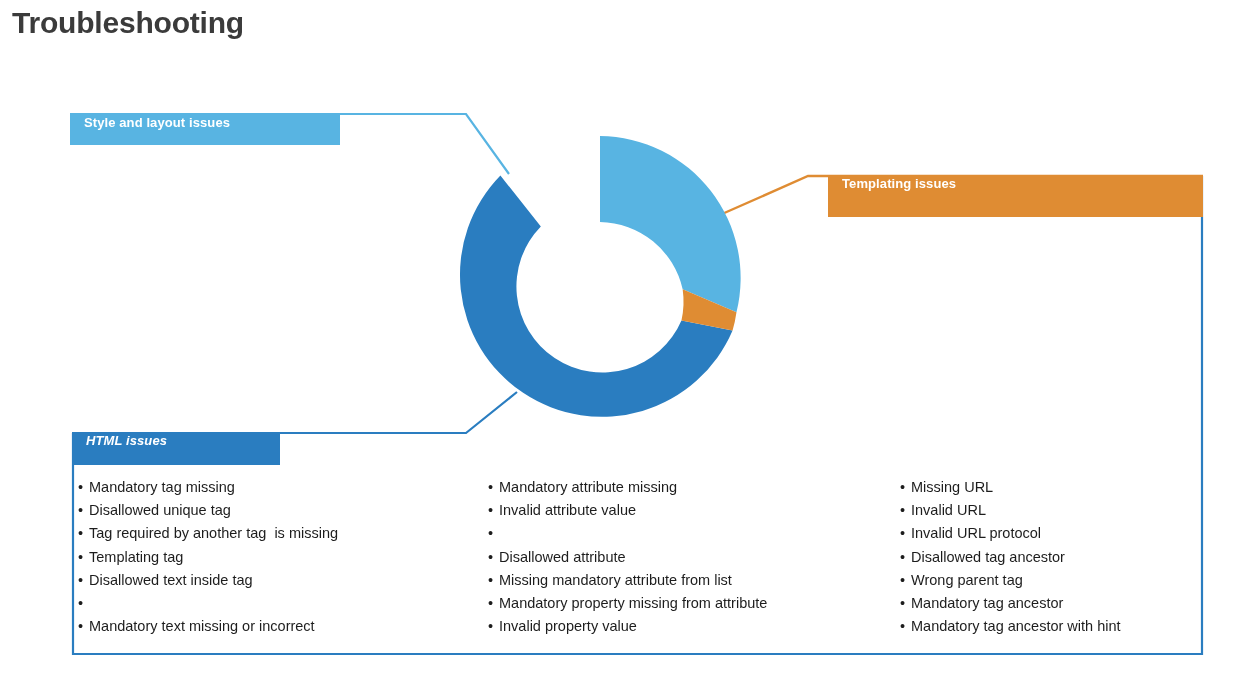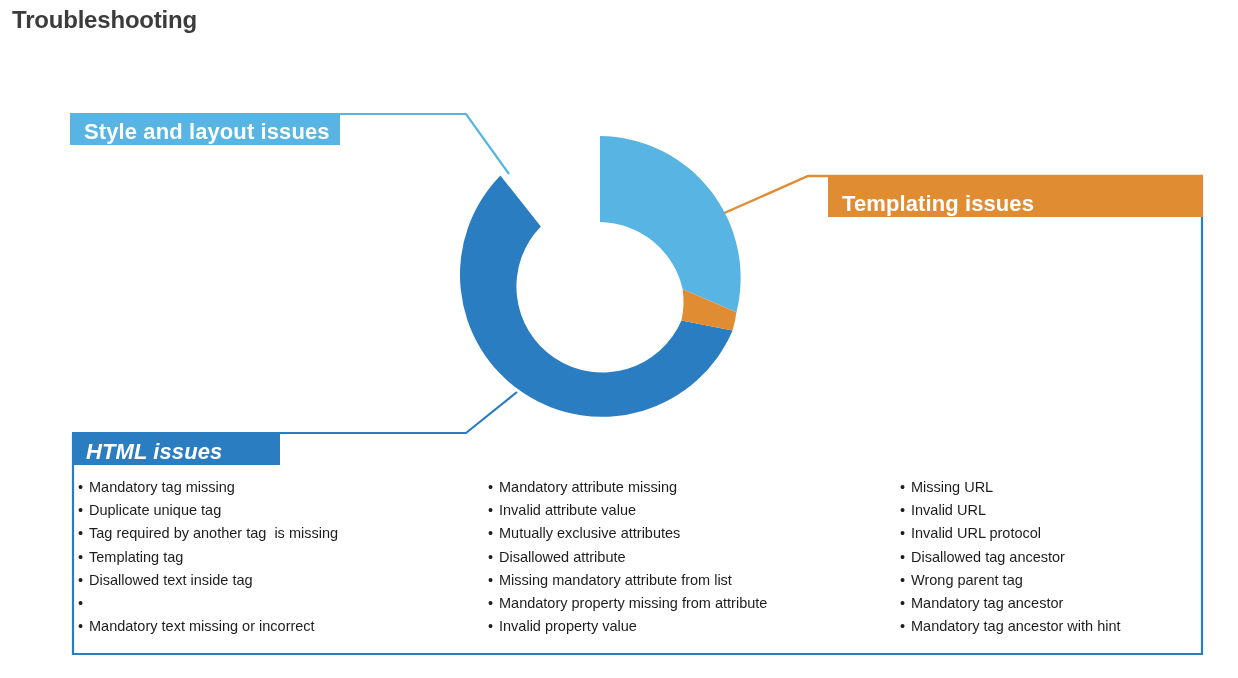--- a/index.html
+++ b/index.html
@@ -14,44 +14,44 @@
     overflow: hidden;
     font-family: "Liberation Sans", sans-serif;
     -webkit-font-smoothing: antialiased;
   }
 
   
   #page-title {
     position: absolute;
     left: 12px;
     top: 6px;
-    font-size: 24px;
+    font-size: 30px;
     font-weight: bold;
     color: #3b3b3b;
     letter-spacing: -0.2px;
     white-space: nowrap;
   }
 
   
   #figure-svg {
     position: absolute;
     left: 0;
     top: 0;
     width: 1238px;
     height: 678px;
   }
 
   
   .callout-label {
     position: absolute;
     display: flex;
-    align-items: flex-end;
+    align-items: flex-start;
     color: #ffffff;
     font-weight: bold;
-    font-size: 22px;
+    font-size: 13px;
     letter-spacing: 0.1px;
     padding-left: 14px;
     box-sizing: border-box;
     white-space: nowrap;
   }
 
   #label-style {
     left: 70px;
     top: 115px;
     width: 270px;
@@ -164,21 +164,21 @@
 
 <div id="issues-columns">
 
   <div class="issues-column col-0">
     <div class="issue-item">
       <span class="issue-bullet">•</span>
       <span class="issue-text">Mandatory tag missing</span>
     </div>
     <div class="issue-item">
       <span class="issue-bullet">•</span>
-      <span class="issue-text">Duplicate unique tag</span>
+      <span class="issue-text">Disallowed unique tag</span>
     </div>
     <div class="issue-item">
       <span class="issue-bullet">•</span>
       <span class="issue-text">Tag required by another tag  is missing</span>
     </div>
     <div class="issue-item">
       <span class="issue-bullet">•</span>
       <span class="issue-text">Templating tag</span>
     </div>
     <div class="issue-item">
@@ -198,21 +198,20 @@
     <div class="issue-item">
       <span class="issue-bullet">•</span>
       <span class="issue-text">Mandatory attribute missing</span>
     </div>
     <div class="issue-item">
       <span class="issue-bullet">•</span>
       <span class="issue-text">Invalid attribute value</span>
     </div>
     <div class="issue-item">
       <span class="issue-bullet">•</span>
-      <span class="issue-text">Mutually exclusive attributes</span>
     </div>
     <div class="issue-item">
       <span class="issue-bullet">•</span>
       <span class="issue-text">Disallowed attribute</span>
     </div>
     <div class="issue-item">
       <span class="issue-bullet">•</span>
       <span class="issue-text">Missing mandatory attribute from list</span>
     </div>
     <div class="issue-item">

